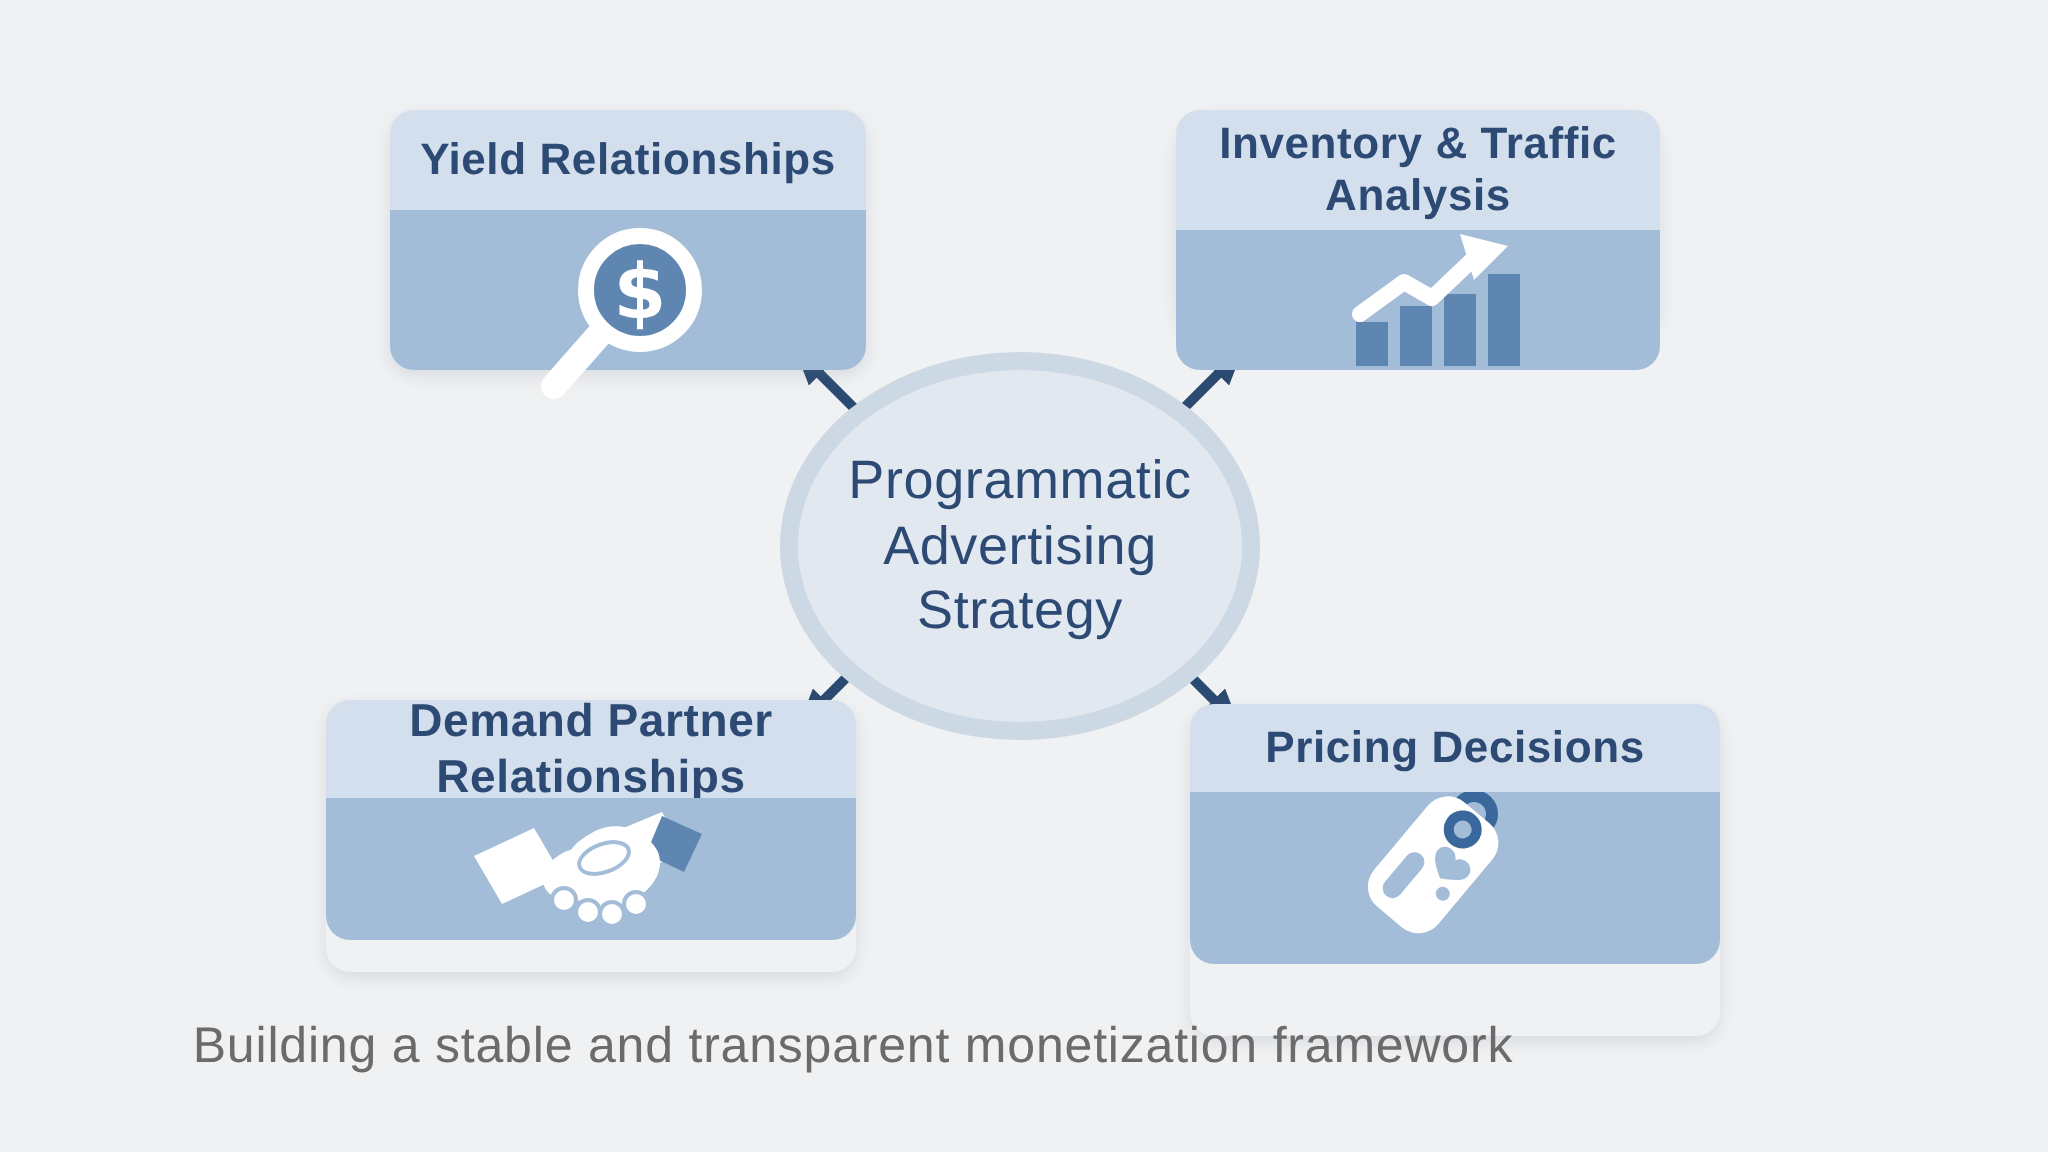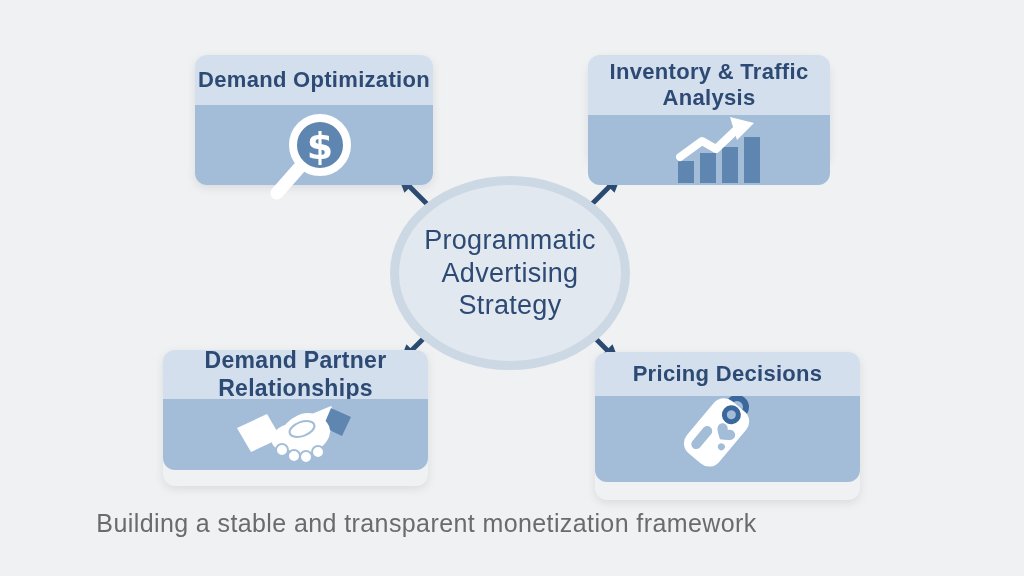--- a/index.html
+++ b/index.html
@@ -46,21 +46,21 @@
   .node-yield .node-body{height:80px;}
 
   .node-inventory{left:588px;top:55px;width:242px;height:114px;border-radius:19px;}
   .node-inventory .node-header{height:60px;font-size:22px;padding:0 18px;}
   .node-inventory .node-body{height:70px;}
 
   .node-demand{left:163px;top:350px;width:265px;height:136px;}
   .node-demand .node-header{height:49px;font-size:23px;padding:0 20px;}
   .node-demand .node-body{height:71px;}
 
-  .node-pricing{left:595px;top:352px;width:265px;height:148px;}
+  .node-pricing{left:595px;top:352px;width:265px;height:166px;}
   .node-pricing .node-header{height:44px;font-size:22px;}
   .node-pricing .node-body{height:86px;}
 
   .ic-accent{fill:var(--icon_accent,#4f7cab);}
   .ic-white{fill:var(--icon_white,#ffffff);}
   .ic-white-stroke{stroke:var(--icon_white,#ffffff);fill:none;}
   .ic-body{fill:var(--node_body,#a3bdd9);}
   .ic-navy-stroke{stroke:#3a679c;fill:none;}
 
   .caption{
@@ -83,21 +83,21 @@
     <line class="arrow-line" x1="582" y1="214" x2="611" y2="185" marker-end="url(#ah)"></line>
     <line class="arrow-line" x1="437" y1="325" x2="410" y2="352" marker-end="url(#ah)"></line>
     <line class="arrow-line" x1="582" y1="325" x2="609" y2="352" marker-end="url(#ah)"></line>
   </svg>
 
   <div class="center-node">
     <div class="center-label">Programmatic Advertising Strategy</div>
   </div>
 
   <div class="node node-yield">
-    <div class="node-header">Demand Optimization</div>
+    <div class="node-header">Yield Relationships</div>
     <div class="node-body">
       <svg class="node-icon" style="left:69px;top:4px" width="104" height="100" viewBox="0 0 104 100">
         <line class="ic-white-stroke" x1="35" y1="59" x2="13" y2="84" stroke-width="13" stroke-linecap="round"></line>
         <circle class="ic-accent" cx="56" cy="36" r="27" stroke="#ffffff" stroke-width="8"></circle>
         <text x="56" y="50" text-anchor="middle" font-family="DejaVu Sans, sans-serif" font-size="38" font-weight="bold" fill="#ffffff">$</text>
       </svg>
     </div>
   </div>
 
   <div class="node node-inventory">

